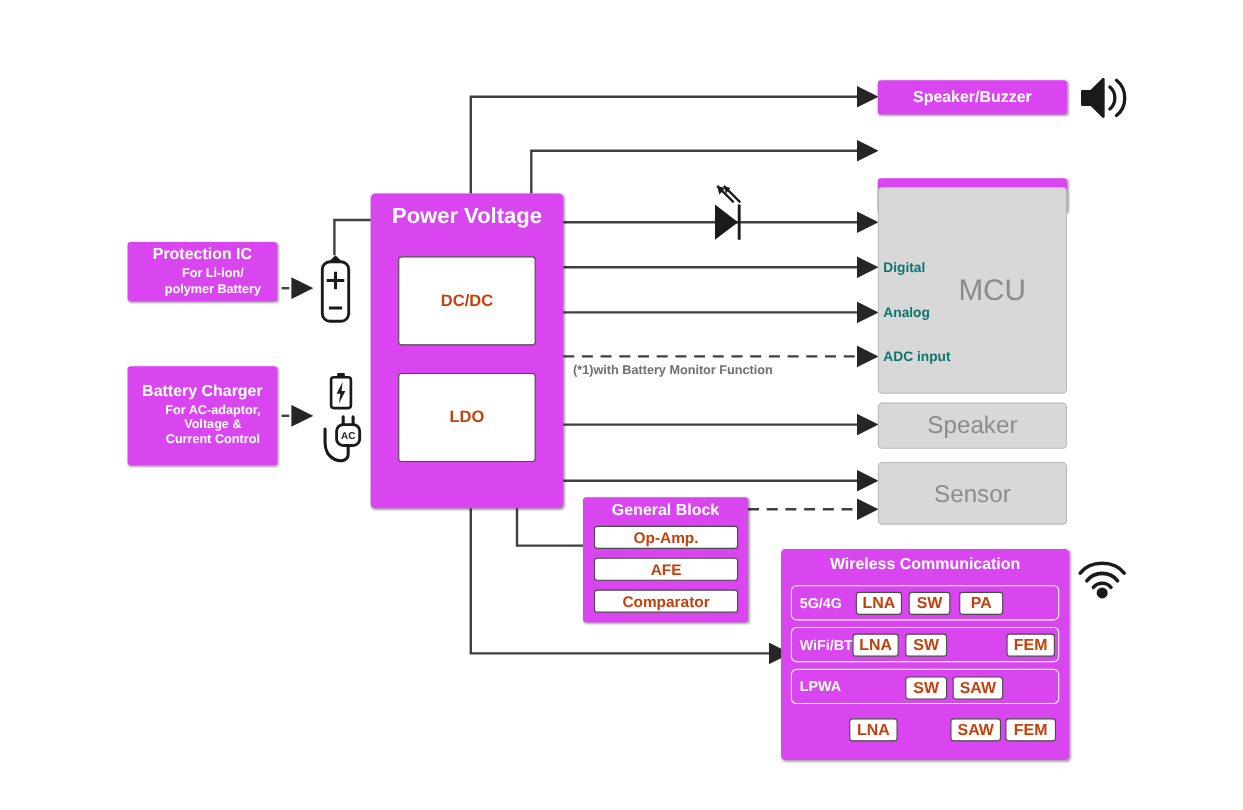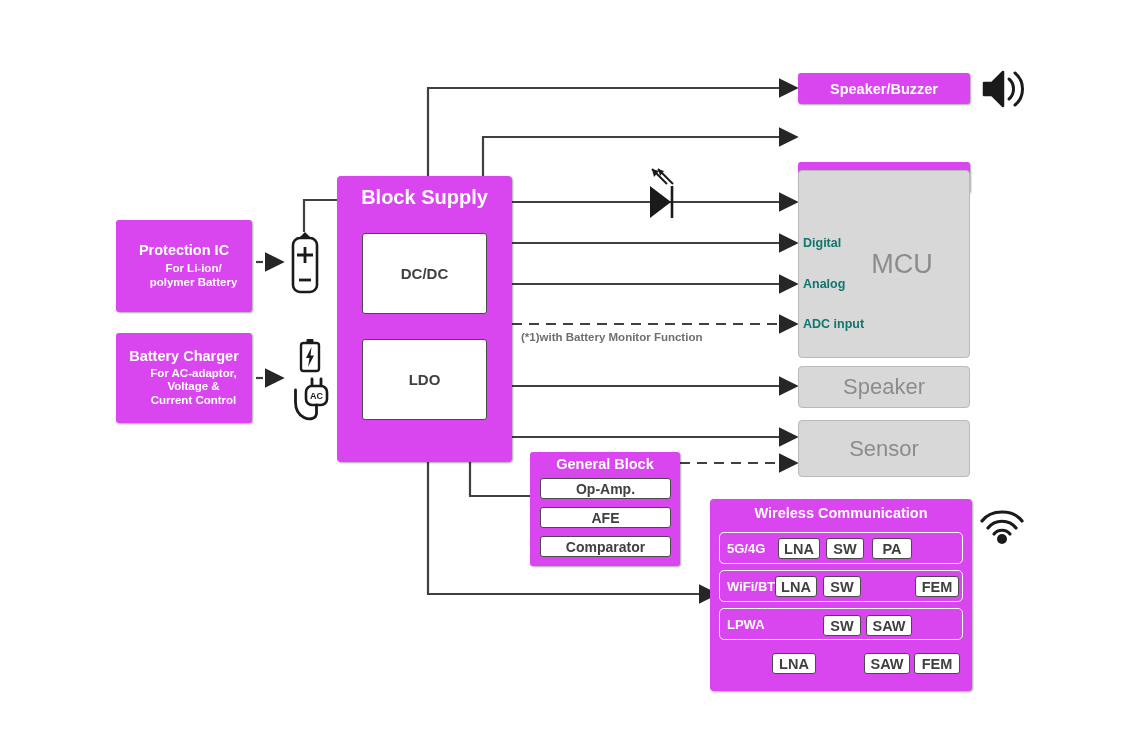--- a/index.html
+++ b/index.html
@@ -24,21 +24,21 @@
   .red .sub{font-weight:bold;line-height:1.2;padding-left:19px;}
 
   
   .grey{
     background:#D8D8D8;color:#8C8C8C;border:1px solid #B9B9B9;
     border-radius:4px;font-weight:normal;
   }
 
   
   .white{
-    background:#ffffff;color:#404040;border:1px solid #4a4a4a;
+    background:#ffffff;color:#c2410c;border:1px solid #4a4a4a;
     border-radius:3px;display:flex;align-items:center;justify-content:center;
     font-weight:bold;box-sizing:border-box;position:absolute;
   }
 
   
   .lbl{position:absolute;color:#0f766e;font-weight:bold;white-space:nowrap;}
   .note{position:absolute;color:#6f6f6f;font-weight:bold;white-space:nowrap;}
 
   .icon{position:absolute;}
 
@@ -87,21 +87,21 @@
       <path d="M512,437 L780,437" marker-end="url(#arw)"></path>
 
       <path d="M680,463 L780,463" stroke-dasharray="10,7" marker-end="url(#arw)"></path>
 
       <path d="M470,462 L470,496 L530,496"></path>
 
       <path d="M428,462 L428,594 L700,594" marker-end="url(#arw)"></path>
     </g>
   </svg>
 
-  <div class="box red" style="left:116px;top:220px;width:136px;height:92px;">
+  <div class="box red" style="left:116px;top:220px;width:136px;height:54px;">
     <div class="title" style="font-size:14.5px;margin-bottom:3px;">Protection IC</div>
     <div class="sub" style="font-size:11.5px;">For Li-ion/</div>
     <div class="sub" style="font-size:11.5px;">polymer Battery</div>
   </div>
 
   <div class="box red" style="left:116px;top:333px;width:136px;height:90px;">
     <div class="title" style="font-size:14.5px;margin-bottom:2px;text-align:right;">Battery Charger</div>
     <div class="sub" style="font-size:11.5px;">For AC-adaptor,</div>
     <div class="sub" style="font-size:11.5px;">Voltage &amp;</div>
     <div class="sub" style="font-size:11.5px;">Current Control</div>
@@ -123,21 +123,21 @@
   <svg class="icon" style="left:286px;top:372px;width:48px;height:52px;" viewBox="0 0 48 52" xmlns="http://www.w3.org/2000/svg">
     <path d="M26,7 L26,14 M35,7 L35,14" stroke="#1a1a1a" stroke-width="2.8" stroke-linecap="round"></path>
     <rect x="20" y="14" width="21" height="19" rx="6" ry="6" fill="#fff" stroke="#1a1a1a" stroke-width="2.6"></rect>
     <text x="30.5" y="27" font-family="Liberation Sans, sans-serif" font-size="9" font-weight="bold" fill="#1a1a1a" text-anchor="middle">AC</text>
     <path d="M30.5,33 L30.5,41 C30.5,46.5 24,48.5 18,45.5
              C12,42.5 9.5,36 9.5,30 L9.5,18" fill="none" stroke="#1a1a1a" stroke-width="2.8" stroke-linecap="round"></path>
   </svg>
 
   <div class="box red" style="left:337px;top:176px;width:175px;height:286px;
               justify-content:flex-start;padding-top:10px;border-radius:4px;">
-    <div class="title" style="font-size:20px;">Block Supply</div>
+    <div class="title" style="font-size:20px;">Power Voltage</div>
   </div>
   <div class="white" style="left:362px;top:233px;width:125px;height:81px;font-size:15px;">
     <span>DC/DC</span>
   </div>
   <div class="white" style="left:362px;top:339px;width:125px;height:81px;font-size:15px;">
     <span>LDO</span>
   </div>
 
   <svg class="icon" style="left:640px;top:160px;width:44px;height:62px;" viewBox="0 0 44 62" xmlns="http://www.w3.org/2000/svg">
     <path d="M10,26 L10,58 L31,42 Z" fill="#1a1a1a"></path>

